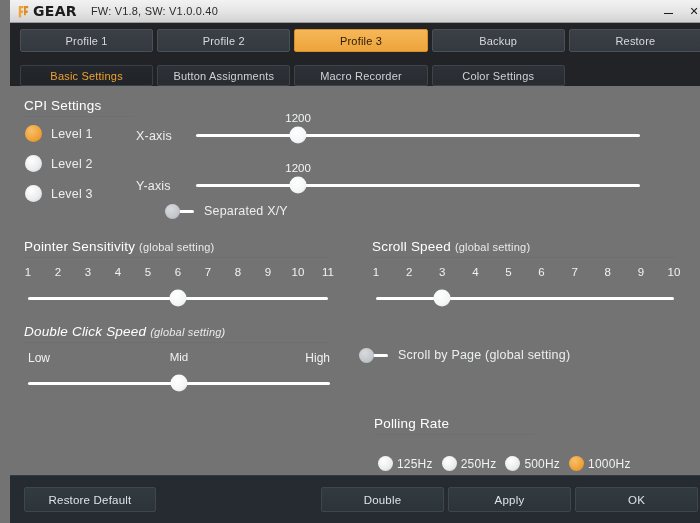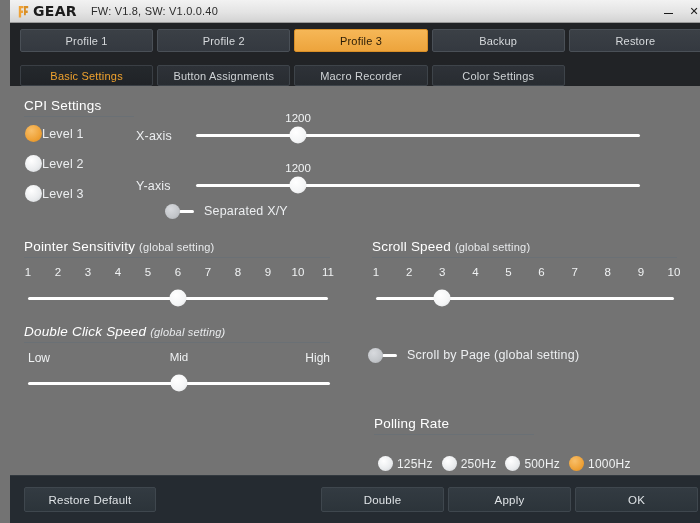--- a/index.html
+++ b/index.html
@@ -155,20 +155,21 @@
     background: #6a7075;
     margin-top: 3px;
   }
 
   .abs { position: absolute; }
 
   
   .radio-row {
     display: flex;
     align-items: center;
+    gap: 9px;
     cursor: pointer;
     margin-bottom: 13px;
   }
   .radio {
     width: 17px;
     height: 17px;
     border-radius: 50%;
     flex: none;
     background: radial-gradient(circle at 38% 33%, #ffffff 0%, #e9ebed 60%, #c9ccd0 100%);
   }
@@ -455,21 +456,21 @@
       <div class="underline"></div>
     </div>
     <div class="abs" style="left:18px; top:265px; width:302px; height:40px;">
       <div class="endlabel" style="left:0; top:0;">Low</div>
       <div class="tick" style="left:50%; top:0;">Mid</div>
       <div class="endlabel" style="right:0; top:0;">High</div>
       <div class="track" style="left:0; right:0; top:31px;"></div>
       <div class="thumb" id="dc-thumb" style="top: 32px; left: 50%;"></div>
     </div>
 
-    <div class="abs toggle-row" style="left:358px; top:262px;">
+    <div class="abs toggle-row" style="left:349px; top:262px;">
       <span class="toggle">
         <span class="bar"></span>
         <span class="knob"></span>
       </span>
       <span class="toggle-label">Scroll by Page (global setting)</span>
     </div>
 
     <div class="abs" style="left:364px; top:330px; width:160px;">
       <div class="section-title">Polling Rate</div>
       <div class="underline"></div>

